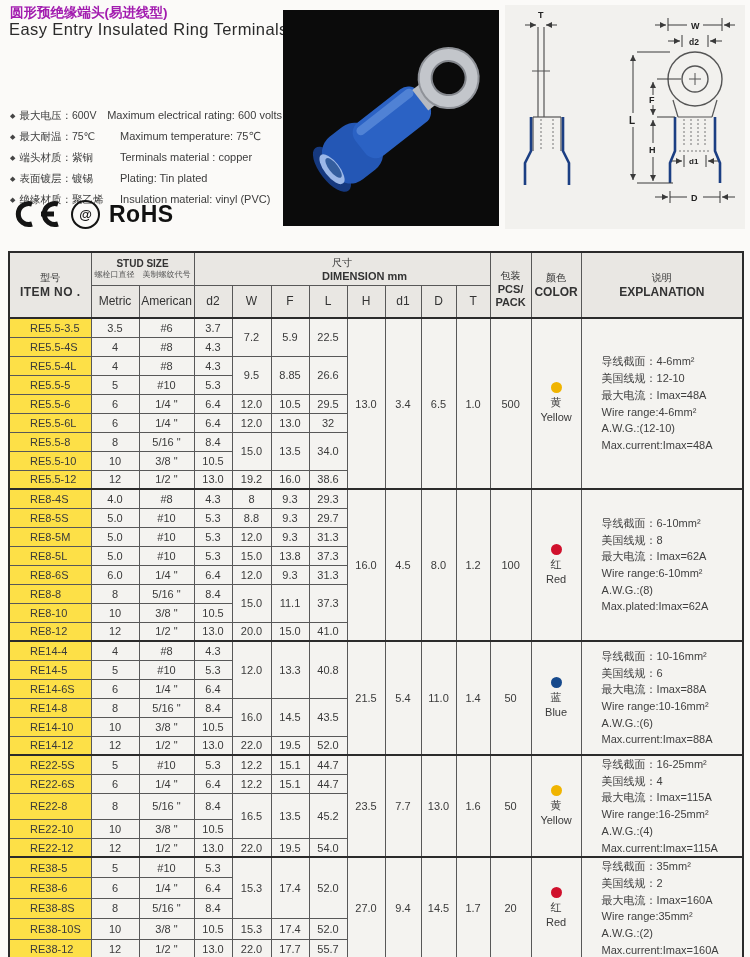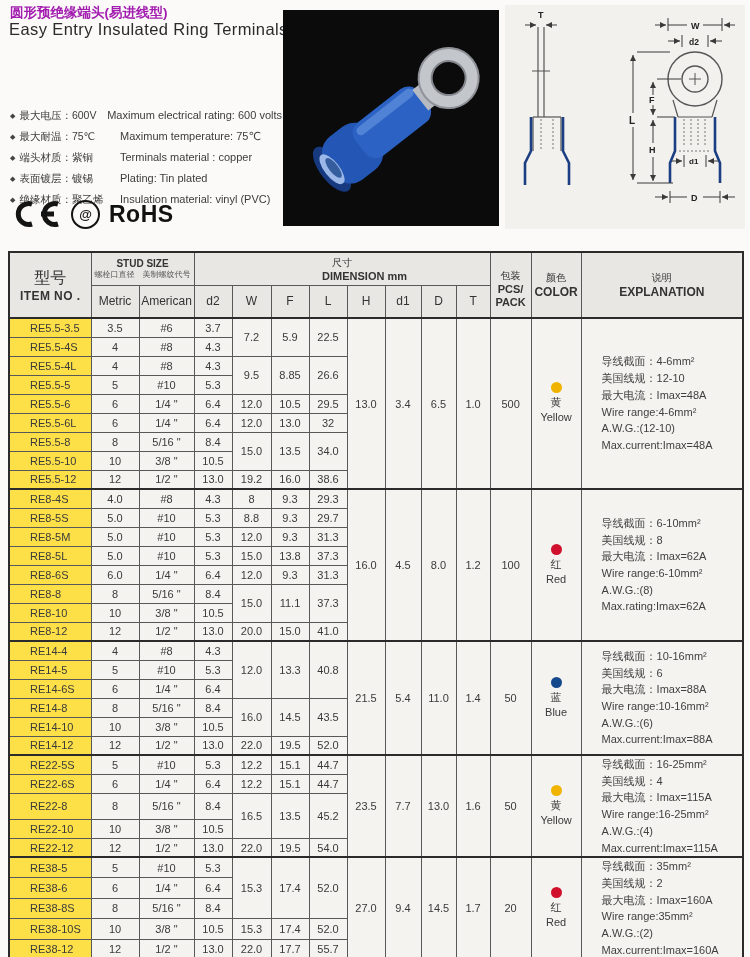--- a/index.html
+++ b/index.html
@@ -33,21 +33,21 @@
   .spec-table thead{border-bottom:2px solid #2b2b2b;}
   .spec-table thead th{background:#e9e7e3;font-weight:normal;color:#333;}
   .spec-table tbody tr{height:19px;}
   .spec-table tbody td{font-size:11px;background:#f4f3f0;}
   .spec-table td.item{text-align:left;padding-left:20px;background:#fde047;font-size:11px;}
   .spec-table tr.gstart td{border-top:2px solid #2b2b2b;}
   td.expl{text-align:left;padding:0 20px;font-size:10.5px;color:#3f3f3f;}
   td.expl div{line-height:1.52;white-space:nowrap;}
   td.color-cell{font-size:10px;line-height:1.35;}
   .dot{display:block;width:11px;height:11px;border-radius:50%;margin:0 auto 2px auto;}
-  .th-item div:nth-child(1){font-size:16px;}
+  .th-item div:nth-child(1){font-size:10px;}
   .th-item div:nth-child(2){font-size:12px;font-weight:bold;letter-spacing:.4px;}
   .th-stud div:nth-child(1){font-size:10px;font-weight:bold;}
   .th-stud div:nth-child(2){font-size:8px;color:#555;white-space:nowrap;}
   .th-dim div:nth-child(1){font-size:10px;}
   .th-dim div:nth-child(2){font-size:11px;font-weight:bold;margin-left:45px;}
   .th-pack div:nth-child(1){font-size:10px;margin-top:8px;}
   .th-pack div:nth-child(n+2){font-size:11px;font-weight:bold;line-height:1.15;}
   .th-color div:nth-child(1),.th-expl div:nth-child(1){font-size:10px;}
   .th-color div:nth-child(2),.th-expl div:nth-child(2){font-size:12px;font-weight:bold;}
   .th-sub{font-size:12px;font-weight:bold;}
@@ -361,21 +361,21 @@
             <span class="dot" style="background: rgb(208, 16, 44);"></span>
             <div>红</div>
             <div>Red</div>
           </td>
           <td class="expl" rowspan="8">
             <div>导线截面：6-10mm²</div>
             <div>美国线规：8</div>
             <div>最大电流：Imax=62A</div>
             <div>Wire range:6-10mm²</div>
             <div>A.W.G.:(8)</div>
-            <div>Max.rating:Imax=62A</div>
+            <div>Max.plated:Imax=62A</div>
           </td>
         </tr>
         <tr>
           <td class="item">RE8-5S</td>
           <td>5.0</td>
           <td>#10</td>
           <td>5.3</td>
           <td>8.8</td>
           <td>9.3</td>
           <td>29.7</td>

